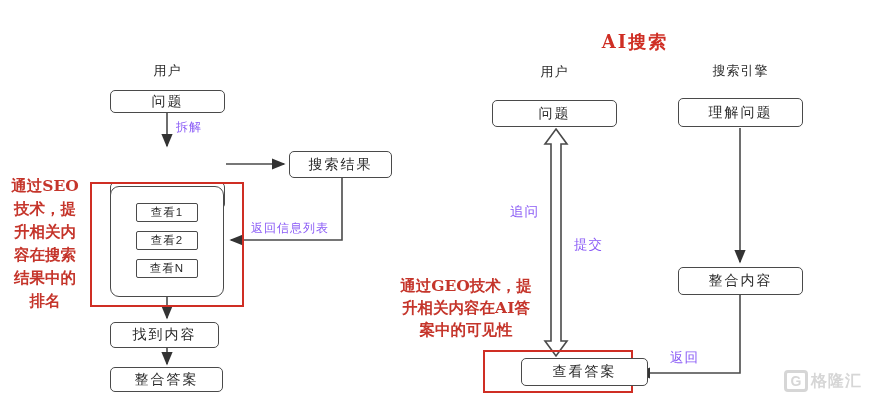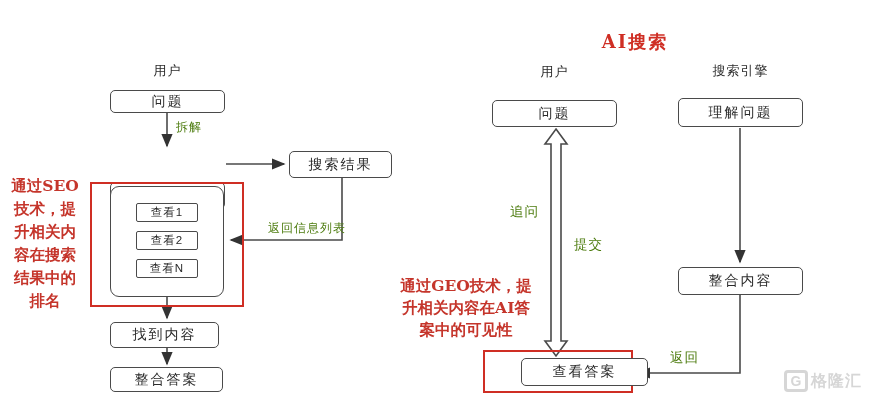--- a/index.html
+++ b/index.html
@@ -61,21 +61,21 @@
     border: 1.6px solid #4a4a4a;
     border-radius: 9px;
     background: #ffffff;
   }
   .red-rect {
     border: 2px solid #cf2e24;
     background: transparent;
   }
   .edge-label {
     font-size: 12px;
-    color: #4d7c0f;
+    color: #8b5cf6;
     letter-spacing: 1px;
     white-space: nowrap;
   }
   .edge-label.mid { font-size: 13.5px; }
   .red-note {
     font-family: "DejaVu Serif", "Liberation Serif", serif;
     font-size: 15.5px;
     font-weight: bold;
     color: #c5352b;
     text-align: center;
@@ -132,21 +132,21 @@
   <div class="abs actor-label" style="left:110px; top:62px; width:115px;">用户</div>
 
   <div class="abs node" style="left:110px; top:90px; width:115px; height:23px;">问题</div>
 
   <div class="abs edge-label" style="left:176px; top:119px;">拆解</div>
 
   <div class="abs node" style="left:110px; top:150px; width:115px; height:27px;margin-top:32px;">关键词</div>
 
   <div class="abs node" style="left:289px; top:151px; width:103px; height:27px;">搜索结果</div>
 
-  <div class="abs edge-label" style="left:251px; top:220px;margin-left:17px;">返回信息列表</div>
+  <div class="abs edge-label" style="left:251px; top:220px;">返回信息列表</div>
 
   <div class="abs red-rect" style="left:90px; top:182px; width:154px; height:125px;"></div>
   <div class="abs group-box" style="left:110px; top:186px; width:114px; height:111px;"></div>
   <div class="abs mini-node" style="left:136px; top:203px; width:62px; height:19px;">查看1</div>
   <div class="abs mini-node" style="left:136px; top:231px; width:62px; height:19px;">查看2</div>
   <div class="abs mini-node" style="left:136px; top:259px; width:62px; height:19px;">查看N</div>
 
   <div class="abs node" style="left:110px; top:322px; width:109px; height:26px;">找到内容</div>
 
   <div class="abs node" style="left:110px; top:367px; width:113px; height:25px;">整合答案</div>

